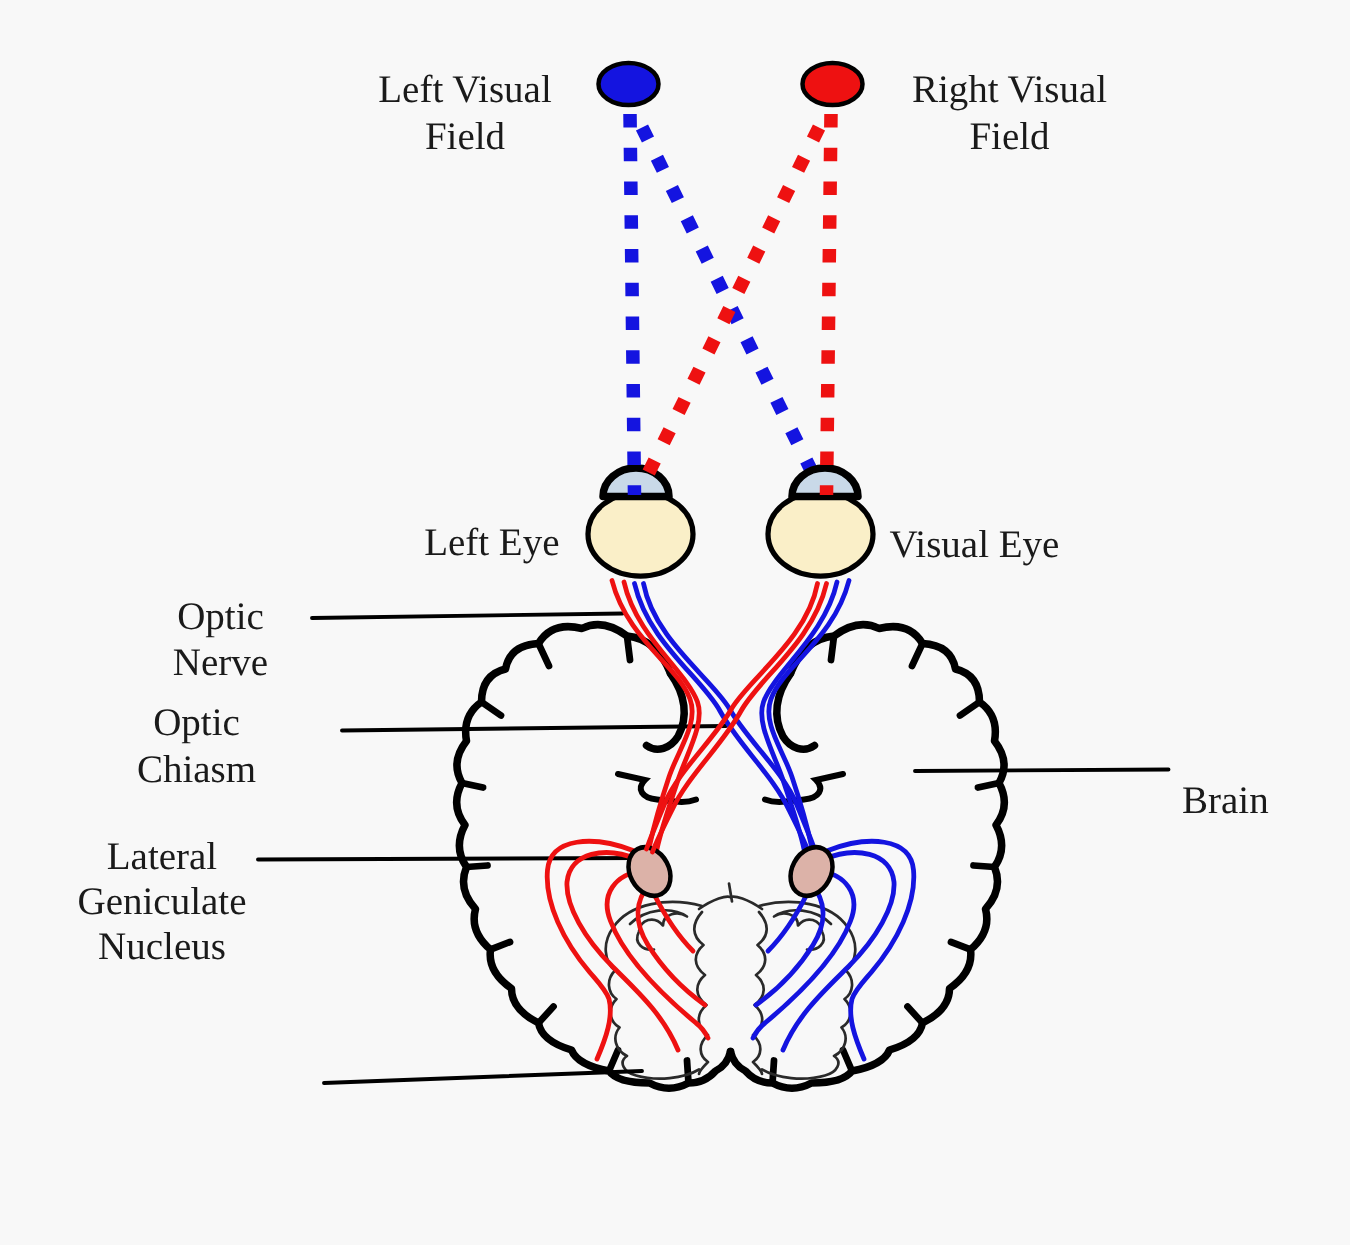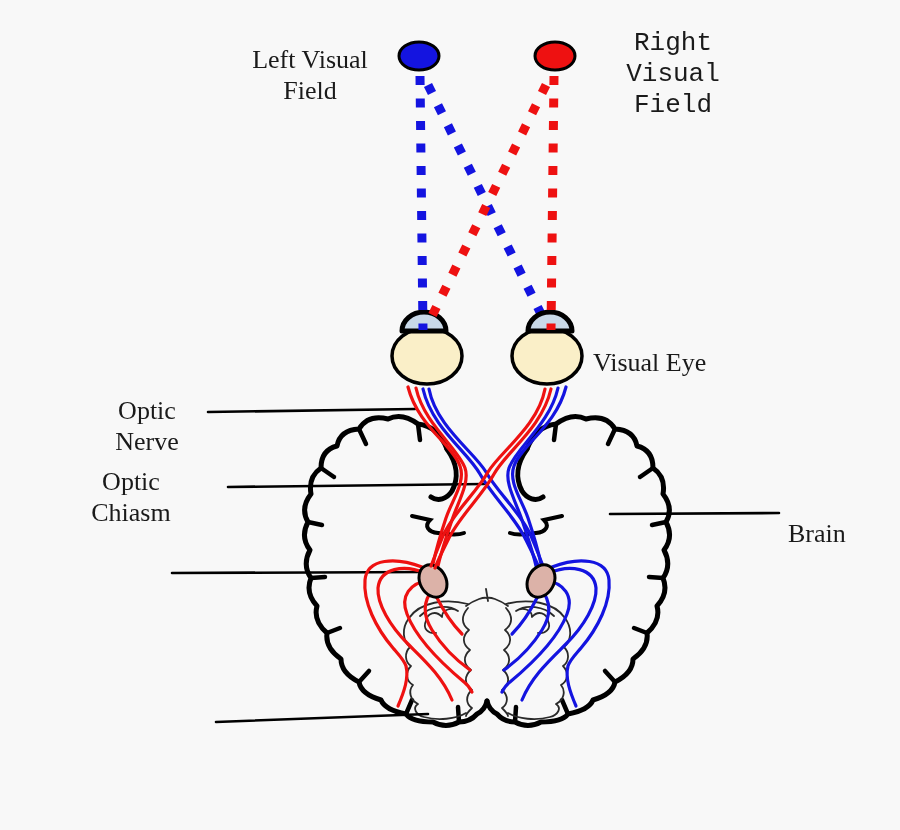--- a/index.html
+++ b/index.html
@@ -129,21 +129,25 @@
       <ellipse class="eyeball" cx="427" cy="356" rx="35" ry="28"></ellipse>
       <path class="dome" d="M 402,331 A 22,19 0 0 1 446,331 Z"></path>
       <path class="dash dash-a" d="M 420,76 L 423,330"></path>
       <path class="dash dash-b" d="M 428,85 L 543,318"></path>
       <ellipse class="dot" cx="419" cy="56" rx="20" ry="14"></ellipse>
     </g>
   </svg>
 
   <div class="lbl" style="left:230px;top:44px;width:160px;">Left Visual
 Field</div>
-  <div class="lbl" style="left:593px;top:28px;width:160px;font-family:Liberation Mono, monospace;">Right Visual
+  <div class="lbl" style="left:593px;top:44px;width:160px;">Right Visual
 Field</div>
+  <div class="lbl" style="left:253px;top:346px;width:120px;text-align:right;">Left Eye</div>
   <div class="lbl" style="left:593px;top:347px;width:140px;text-align:left;">Visual Eye</div>
   <div class="lbl" style="left:77px;top:395px;width:140px;">Optic
 Nerve</div>
   <div class="lbl" style="left:61px;top:466px;width:140px;">Optic
 Chiasm</div>
+  <div class="lbl" style="left:18px;top:556px;width:180px;line-height:30px;">Lateral
+Geniculate
+Nucleus</div>
   <div class="lbl" style="left:788px;top:518px;width:90px;text-align:left;">Brain</div>
 </div>
 
 </body></html>

